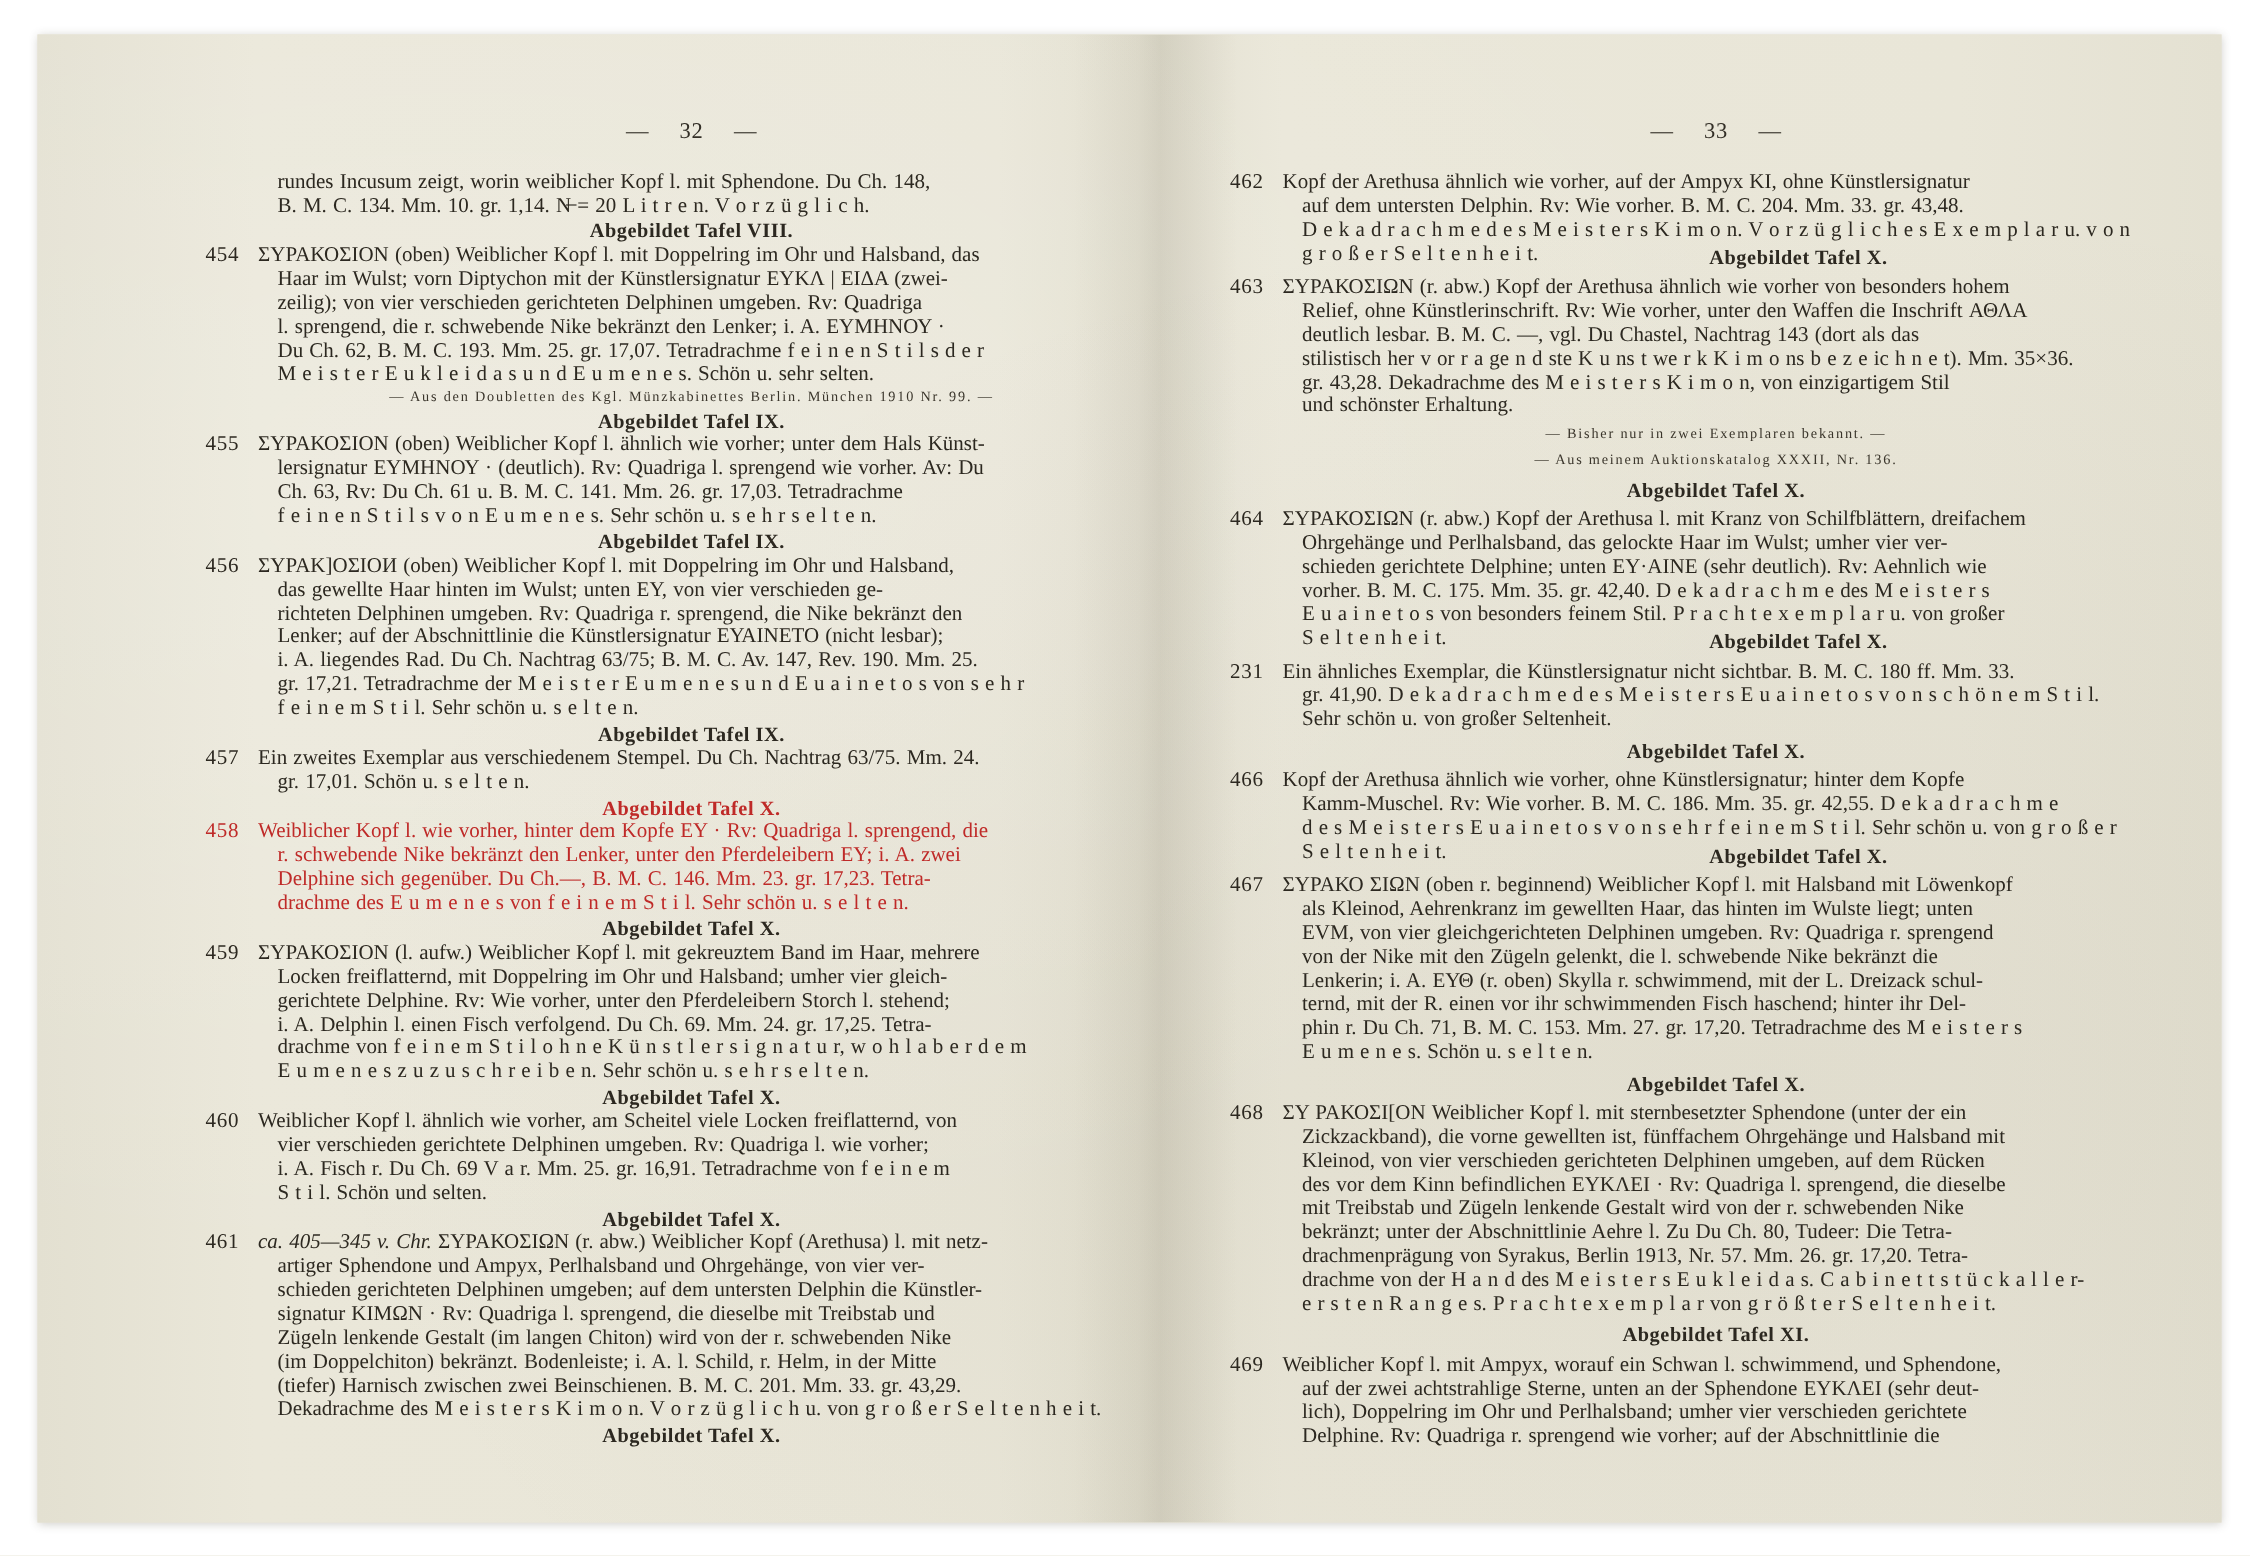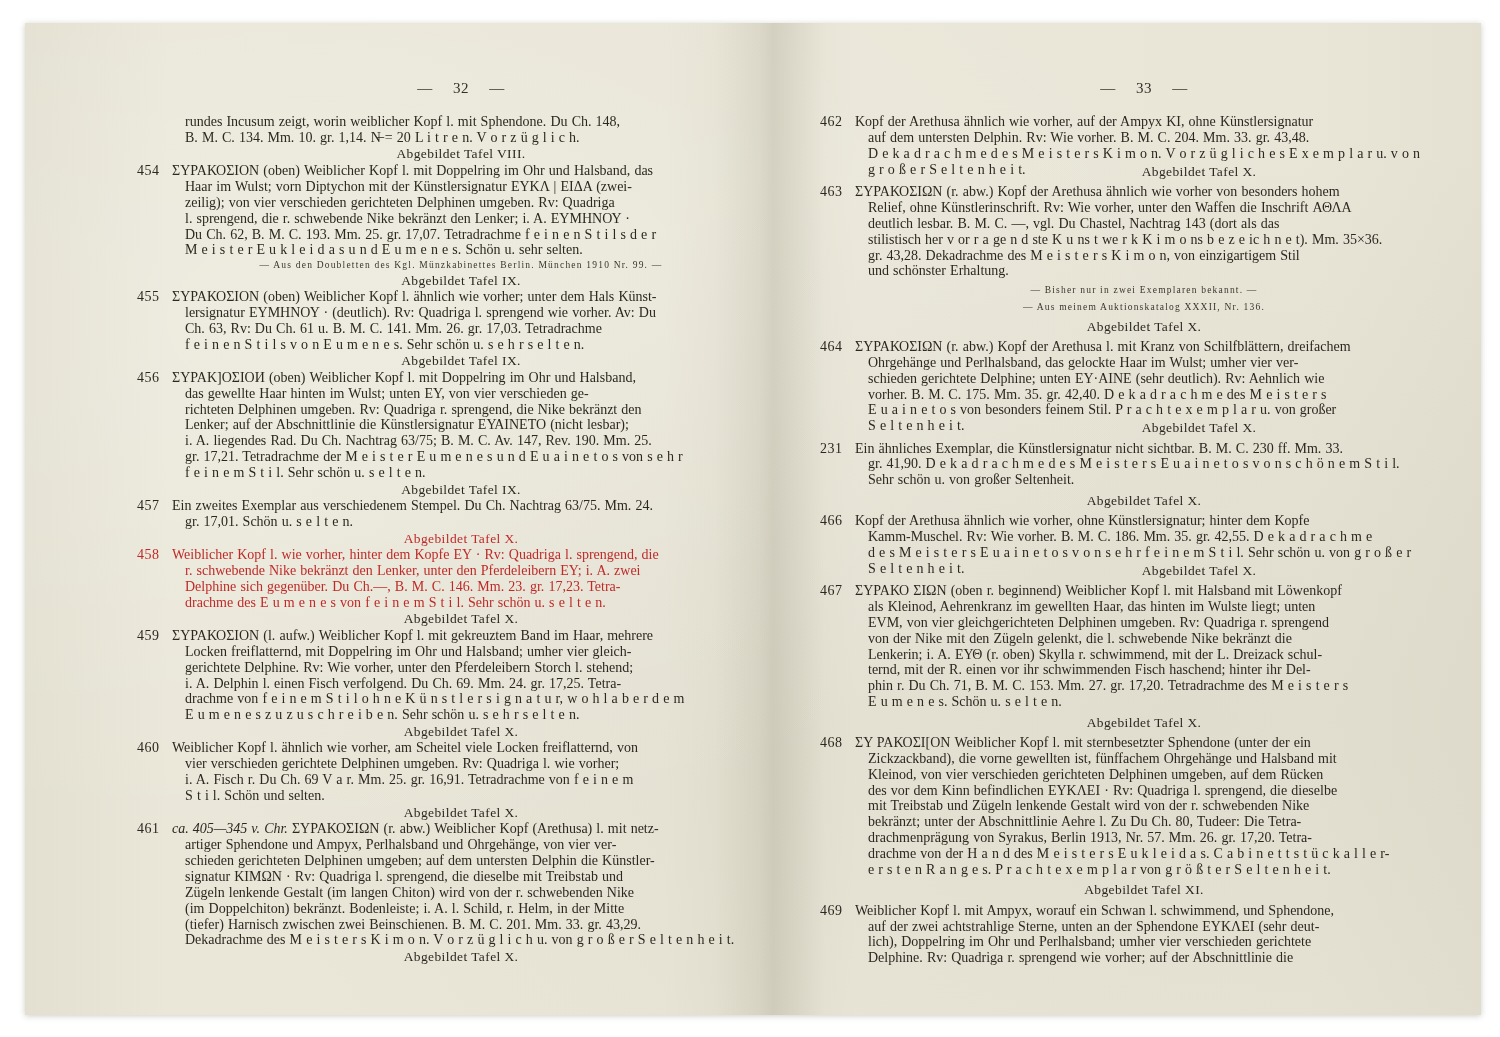--- a/index.html
+++ b/index.html
@@ -30,21 +30,21 @@
     text-align:center;font-size:15px;line-height:17px;color:#332f27;
     word-spacing:16px;letter-spacing:0.5px;
   }
   .page-body{margin-top:17px;}
   .entry{position:relative;padding-left:48px;font-size:14px;line-height:15.9px;word-spacing:0.6px;}
   .entry .num{position:absolute;left:0;top:0;width:44px;letter-spacing:0.5px;}
   .entry .line{white-space:nowrap;}
   .entry .line.first{margin-left:-13px;}
   .entry.para .line.first{margin-left:0;}
   .plate{
-    text-align:center;font-weight:normal;font-size:13.5px;line-height:15.9px;letter-spacing:0.4px;
+    text-align:center;font-weight:bold;font-size:13.5px;line-height:15.9px;letter-spacing:0.4px;
     color:#2c2820;
   }
   .plate.shared{margin-top:-15.9px;padding-left:110px;}
   .fine{
     text-align:center;font-size:9.5px;line-height:13px;letter-spacing:1.2px;color:#3a352b;
     white-space:nowrap;
   }
   .red{color:#bf2a28;}
   .red .num{color:#bf2a28;}
   .col-left .page-body > *{margin-top:0.6px;}
@@ -171,21 +171,21 @@
           <div class="line first">ΣΥΡΑΚΟΣΙΩΝ (r. abw.)  Kopf der Arethusa l. mit Kranz von Schilfblättern, dreifachem</div>
           <div class="line">Ohrgehänge  und  Perlhalsband,  das  gelockte  Haar  im  Wulst;  umher  vier  ver-</div>
           <div class="line">schieden gerichtete Delphine;  unten EY·AINE (sehr deutlich).  Rv:  Aehnlich wie</div>
           <div class="line">vorher.   B.   M.   C. 175.   Mm. 35.   gr. 42,40.   D e k a d r a c h m e  des M e i s t e r s</div>
           <div class="line">E u a i n e t o s  von  besonders  feinem  Stil.  P r a c h t e x e m p l a r  u.  von  großer</div>
           <div class="line">S e l t e n h e i t.</div>
         </div>
         <div class="plate shared">Abgebildet Tafel X.</div>
         <div class="entry">
           <span class="num">231</span>
-          <div class="line first">Ein ähnliches Exemplar,  die Künstlersignatur nicht sichtbar.  B. M. C. 230 ff.  Mm. 33.</div>
+          <div class="line first">Ein ähnliches Exemplar,  die Künstlersignatur nicht sichtbar.  B. M. C. 180 ff.  Mm. 33.</div>
           <div class="line">gr. 41,90.   D e k a d r a c h m e  d e s  M e i s t e r s  E u a i n e t o s  v o n  s c h ö n e m  S t i l.</div>
           <div class="line">Sehr schön u. von großer Seltenheit.</div>
         </div>
         <div class="plate">Abgebildet Tafel X.</div>
         <div class="entry">
           <span class="num">466</span>
           <div class="line first">Kopf der Arethusa  ähnlich  wie  vorher,  ohne  Künstlersignatur;  hinter  dem  Kopfe</div>
           <div class="line">Kamm-Muschel. Rv: Wie vorher. B. M. C. 186.  Mm. 35. gr. 42,55.  D e k a d r a c h m e</div>
           <div class="line">d e s  M e i s t e r s  E u a i n e t o s  v o n  s e h r  f e i n e m  S t i l.   Sehr schön u.  von g r o ß e r</div>
           <div class="line">S e l t e n h e i t.</div>

